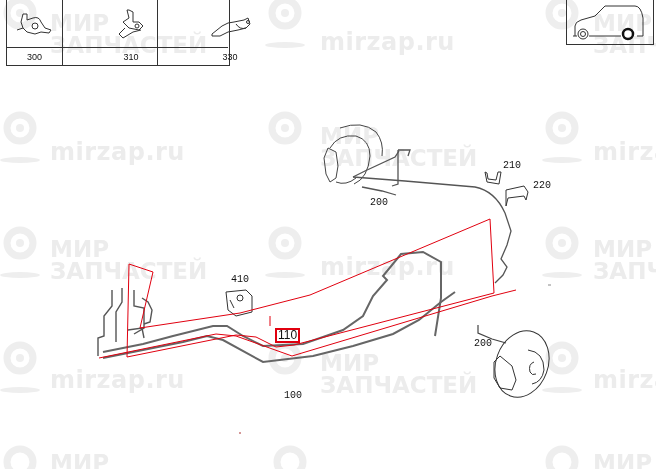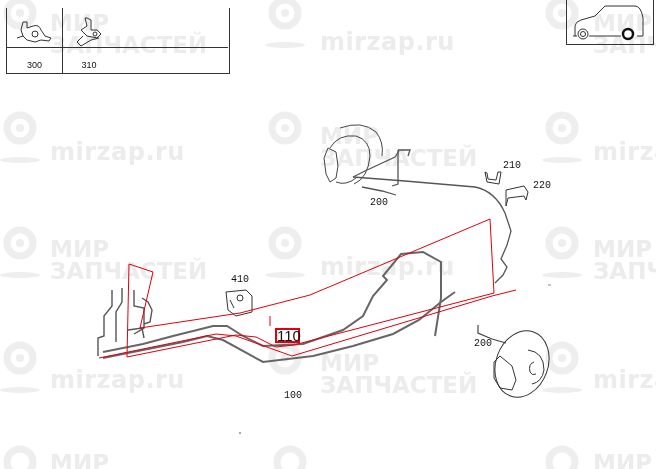--- a/index.html
+++ b/index.html
@@ -2,27 +2,27 @@
 <html><head>
 <meta charset="utf-8">
 <style>
   html, body { margin:0; padding:0; background:#ffffff; }
   body { width:656px; height:469px; position:relative; overflow:hidden; font-family:"Liberation Sans", sans-serif; }
   #stage { position:absolute; left:0; top:0; width:656px; height:469px; }
   .wm { position:absolute; color:#ececec; font-family:"DejaVu Sans", sans-serif; font-weight:bold; line-height:1; pointer-events:none; }
   .wm-url { font-size:24px; letter-spacing:0.5px; }
   .wm-ru { font-size:23px; line-height:22px; }
   .label { position:absolute; font-size:10px; color:#111; font-family:Liberation Mono, monospace; }
-  .thumb-table { position:absolute; left:6px; top:8px; width:222px; height:65px; border-left:1px solid #333; border-right:1px solid #333; border-bottom:1px solid #333; display:flex; }
+  .thumb-table { position:absolute; left:6px; top:0; width:222px; height:65px; border-left:1px solid #333; border-right:1px solid #333; border-bottom:1px solid #333; display:flex;gap:42px; }
   .thumb-cell { position:relative; border-right:1px solid #333; height:100%; }
   .thumb-cell:last-child { border-right:none; }
   .thumb-row-line { position:absolute; left:6px; top:47px; width:222px; border-top:1px solid #333; }
   .thumb-num { position:absolute; bottom:3px; width:100%; text-align:center; font-size:9px; color:#111; }
   .car-box { position:absolute; left:566px; top:0; width:86px; height:44px; border-left:1px solid #333; border-right:1px solid #333; border-bottom:1px solid #333; }
-  .hl-box { position:absolute; left:275px; top:328px; width:25px; height:15px; border:2px solid #e1000f; box-sizing:border-box; background:#fff; font-size:15px; text-align:right; line-height:11px; color:#111; }
+  .hl-box { position:absolute; left:275px; top:328px; width:25px; height:15px; border:2px solid #e1000f; box-sizing:border-box; background:#fff; font-size:12px; text-align:center; line-height:11px; color:#111; }
 </style>
 </head>
 <body>
 
 <div id="stage">
 
   <div>
 
     <svg width="656" height="469" style="position:absolute;left:0;top:0">
       <g fill="none" stroke="#eeeeee" stroke-width="7">
@@ -118,20 +118,30 @@
     <div class="thumb-cell" style="width:52px">
       <svg width="52" height="46">
         <g fill="none" stroke="#333" stroke-width="1">
           <path d="M22 10 l2 8 l-6 4 l6 6 l10 2 l4 -4 l-4 -4 l-6 0 l0 -10 l-4 -2 z"></path>
           <path d="M20 28 l-6 6 l4 4 l10 -6 l8 -2"></path>
           <circle cx="32" cy="26" r="2"></circle>
         </g>
       </svg>
       <div class="thumb-num">310</div>
     </div>
+    <div class="thumb-cell" style="width:60px">
+      <svg width="60" height="46">
+        <g fill="none" stroke="#333" stroke-width="1">
+          <path d="M12 34 l10 -8 q6 -4 12 -4 l10 -2 l4 -2 l2 6 l-4 4 l-8 2 l-10 2 l-8 4 l-8 0 z"></path>
+          <path d="M36 24 q4 6 10 4"></path>
+          <circle cx="48" cy="22" r="1.5"></circle>
+        </g>
+      </svg>
+      <div class="thumb-num">330</div>
+    </div>
   </div>
   <div class="thumb-row-line"></div>
 
   <div class="car-box">
     <svg width="86" height="44">
       <g fill="none" stroke="#333" stroke-width="1">
         <path d="M8 36 l0 -10 q0 -4 6 -6 l14 -4 l10 -10 l30 0 q6 0 8 12 l0 18 l-6 0 M22 36 l32 0 M6 36 l4 0"></path>
         <circle cx="16" cy="34" r="5"></circle>
         <circle cx="16" cy="34" r="2.5"></circle>
       </g>

